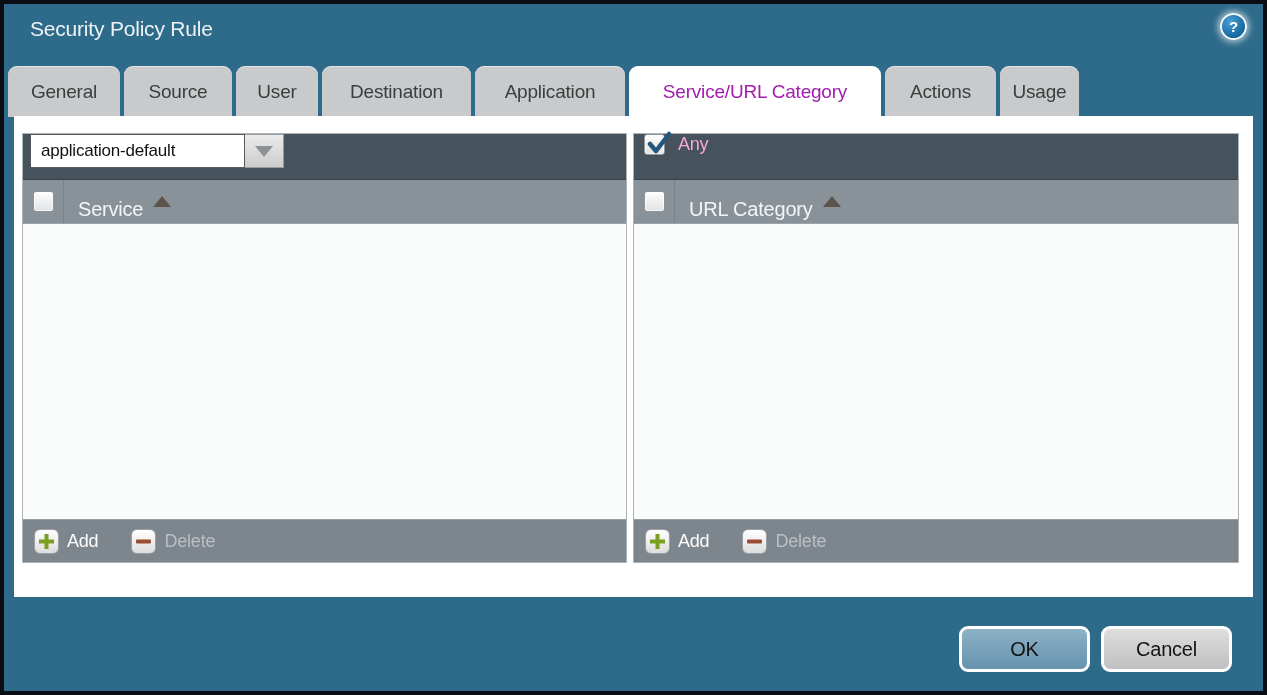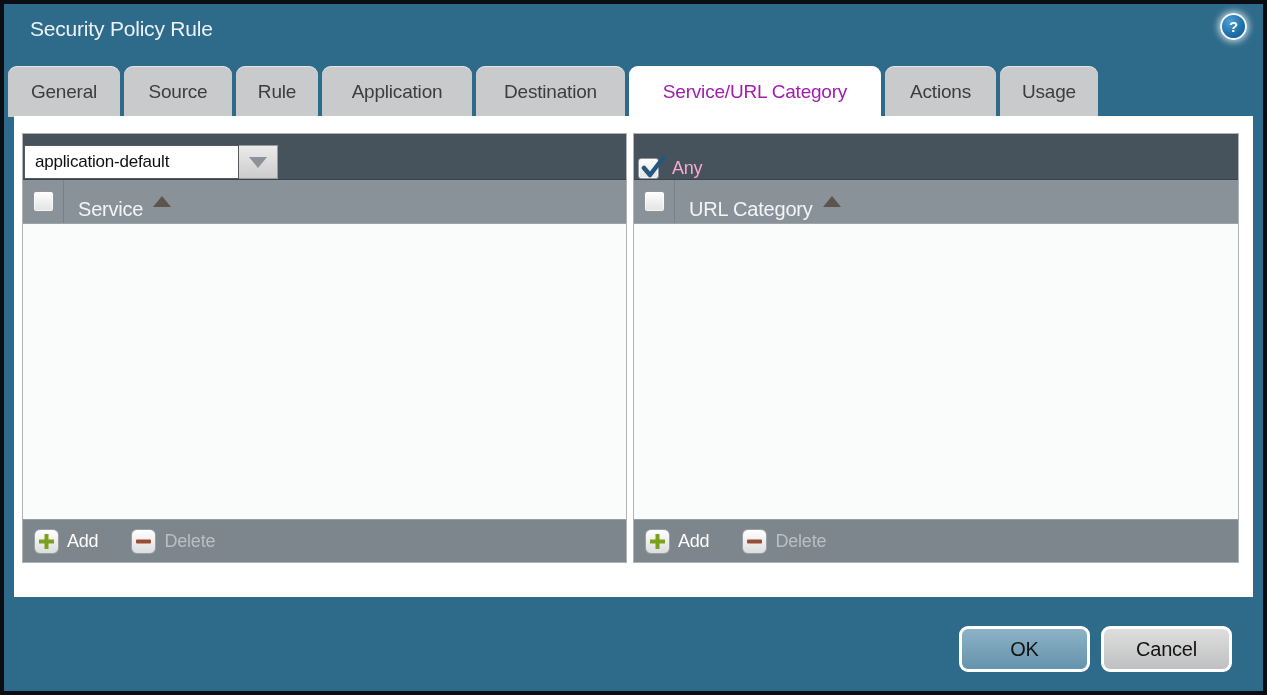--- a/index.html
+++ b/index.html
@@ -34,40 +34,40 @@
   }
   .tab {
     height:51px; background:#c9cacb; border-radius:9px 9px 0 0;
     display:flex; align-items:center; justify-content:center;
     font-size:19px; color:#3b3d3e; cursor:pointer; flex:none;
     box-shadow:inset 0 1px 0 rgba(255,255,255,.5);
   }
   .tab.active { background:#ffffff; color:#a21caf; }
   .tab-general{width:112px} .tab-source{width:108px} .tab-user{width:82px}
   .tab-destination{width:149px} .tab-application{width:150px}
-  .tab-service{width:252px} .tab-actions{width:111px} .tab-usage{width:98px}
+  .tab-service{width:252px} .tab-actions{width:111px} .tab-usage{width:79px}
 
   
   .card {
     position:absolute; left:10px; top:112px; width:1239px; height:481px;
     background:#ffffff;
   }
 
   
   .panel {
     position:absolute; top:17px; height:430px;
     border:1px solid #adb3b7; background:#fafbfb;
     display:flex; flex-direction:column;
   }
   .panel-left  { left:8px;   width:605px; }
   .panel-right { left:619px; width:606px; }
 
   .panel-toolbar {
     flex:none; height:46px; background:#46525c;
-    display:flex; align-items:flex-end; padding:0 1px;
+    display:flex; align-items:flex-start; padding:0 7px;
     border-bottom:1px solid #39434c;
   }
 
   
   .dd { display:flex; height:34px; }
   .dd-value {
     width:215px; background:#fff; border:1px solid #565a5e;
     font-size:17px; color:#101010; padding:0 10px;
     display:flex; align-items:center; cursor:text;
   }
@@ -145,23 +145,23 @@
 
   <div class="dialog-title">Security Policy Rule</div>
 
   <div class="help-icon">
     <span>?</span>
   </div>
 
   <div class="tab-bar">
     <div class="tab tab-general">General</div>
     <div class="tab tab-source">Source</div>
-    <div class="tab tab-user">Rule</div>
+    <div class="tab tab-user">User</div>
+    <div class="tab tab-destination">Destination</div>
     <div class="tab tab-application">Application</div>
-    <div class="tab tab-destination">Destination</div>
     <div class="tab tab-service active">Service/URL Category</div>
     <div class="tab tab-actions">Actions</div>
     <div class="tab tab-usage">Usage</div>
   </div>
 
   <div class="card">
 
     <div class="panel panel-left">
       <div class="panel-toolbar">
         <div class="dd">

